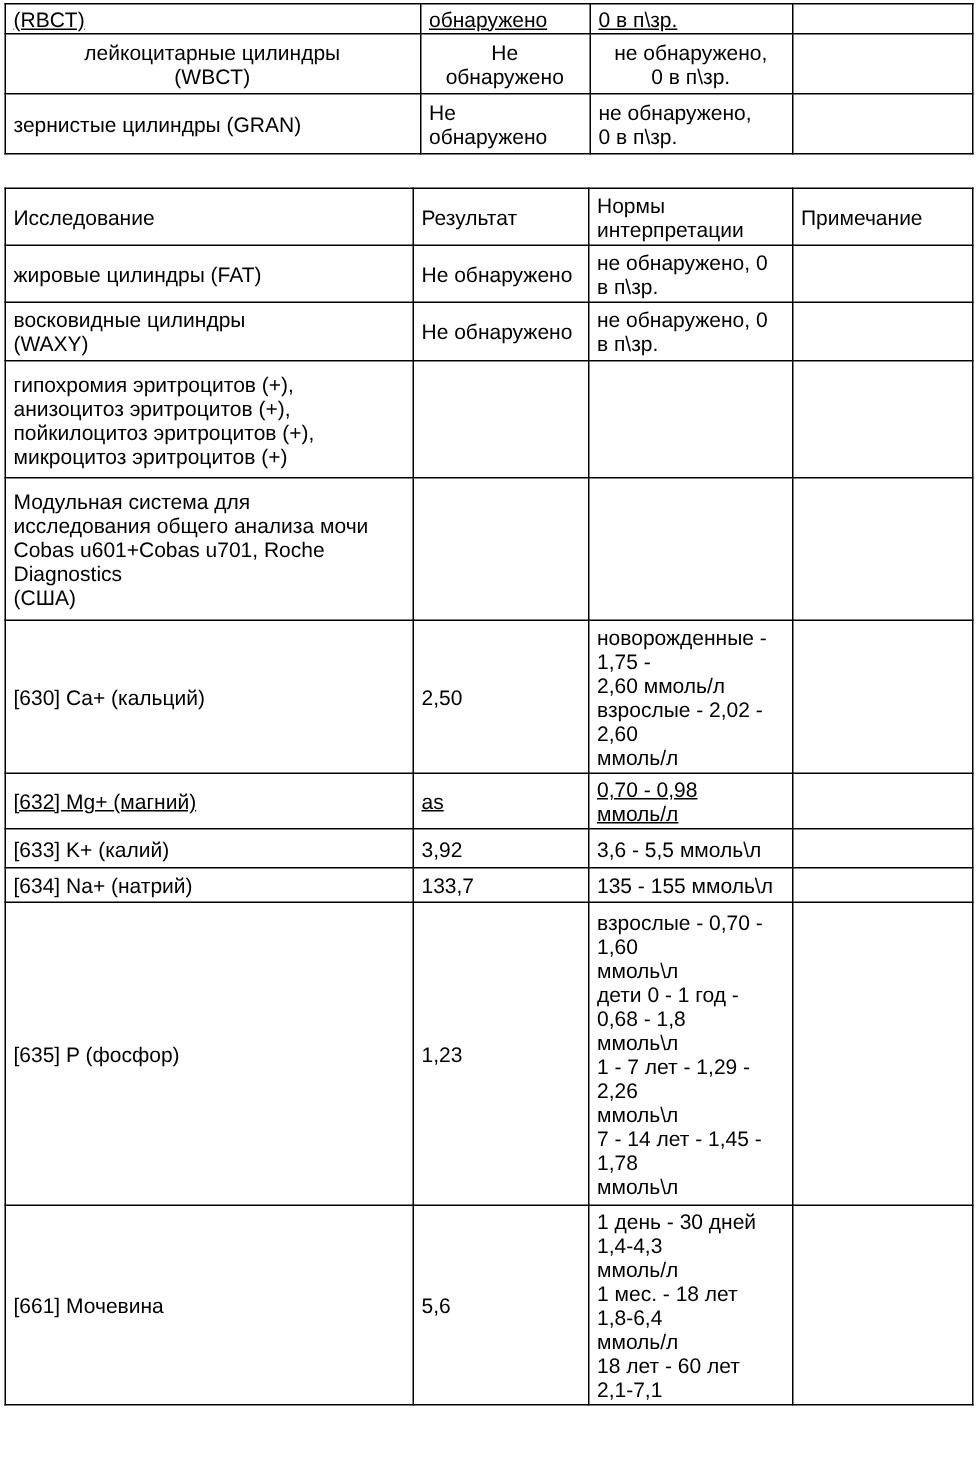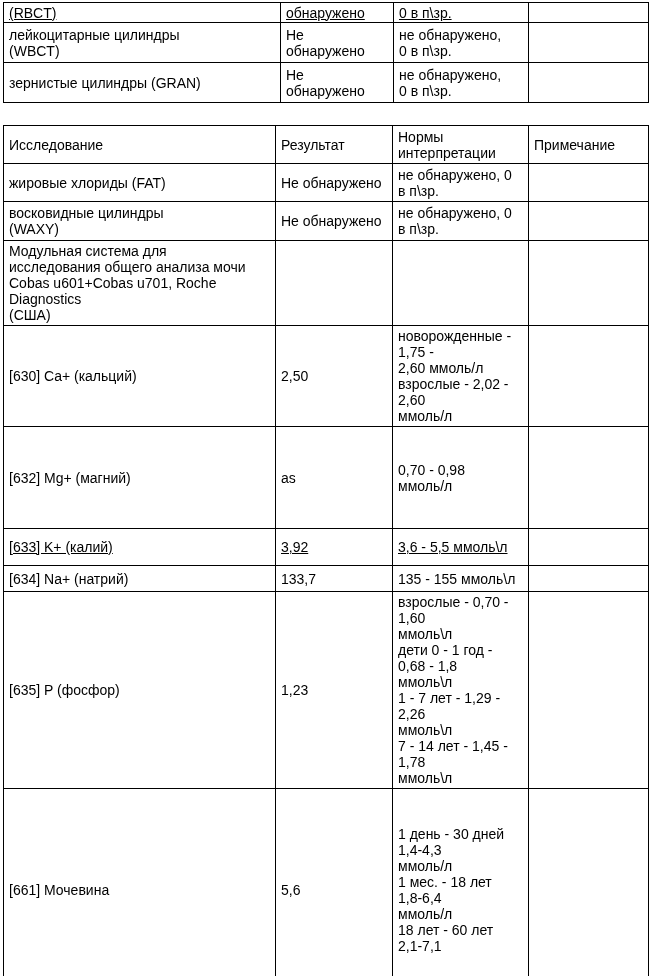--- a/index.html
+++ b/index.html
@@ -25,21 +25,21 @@
   td {
     border: 1px solid #000000;
     vertical-align: middle;
     white-space: pre;          
     overflow: hidden;
     padding: 1px 6px 1px 5px;
   }
   
   .t1 { margin-top: 2px; }
   .t1 tr:nth-child(1) { height: 20px; text-decoration: underline; }
-  .t1 tr:nth-child(2) { height: 40px; }
+  .t1 tr:nth-child(2) { height: 40px; text-align: center; }
   .t1 tr:nth-child(3) { height: 40px; }
   
   .t2 { margin-top: 22px; }
   .t2 td { padding: 2px 6px 2px 5px; }
   .t2 tr:nth-child(1)  { height: 38px; }
   .t2 tr:nth-child(2)  { height: 38px; }
   .t2 tr:nth-child(3)  { height: 39px; }
   .t2 tr:nth-child(4)  { height: 78px; }
   .t2 tr:nth-child(5)  { height: 95px; }
   .t2 tr:nth-child(6)  { height: 102px; }
@@ -97,32 +97,41 @@
   </colgroup>
   <tbody>
       <tr class="hdr">
     <td>Исследование</td>
     <td>Результат</td>
     <td>Нормы
 интерпретации</td>
     <td>Примечание</td>
   </tr>
   <tr>
-    <td>жировые хлориды (FAT)</td>
+    <td>жировые цилиндры (FAT)</td>
     <td>Не обнаружено</td>
     <td>не обнаружено, 0
 в п\зр.</td>
     <td></td>
   </tr>
   <tr>
     <td>восковидные цилиндры
 (WAXY)</td>
     <td>Не обнаружено</td>
     <td>не обнаружено, 0
 в п\зр.</td>
+    <td></td>
+  </tr>
+  <tr>
+    <td>гипохромия эритроцитов (+),
+анизоцитоз эритроцитов (+),
+пойкилоцитоз эритроцитов (+),
+микроцитоз эритроцитов (+)</td>
+    <td></td>
+    <td></td>
     <td></td>
   </tr>
   <tr>
     <td>Модульная система для
 исследования общего анализа мочи
 Cobas u601+Cobas u701, Roche
 Diagnostics
 (США)</td>
     <td></td>
     <td></td>

